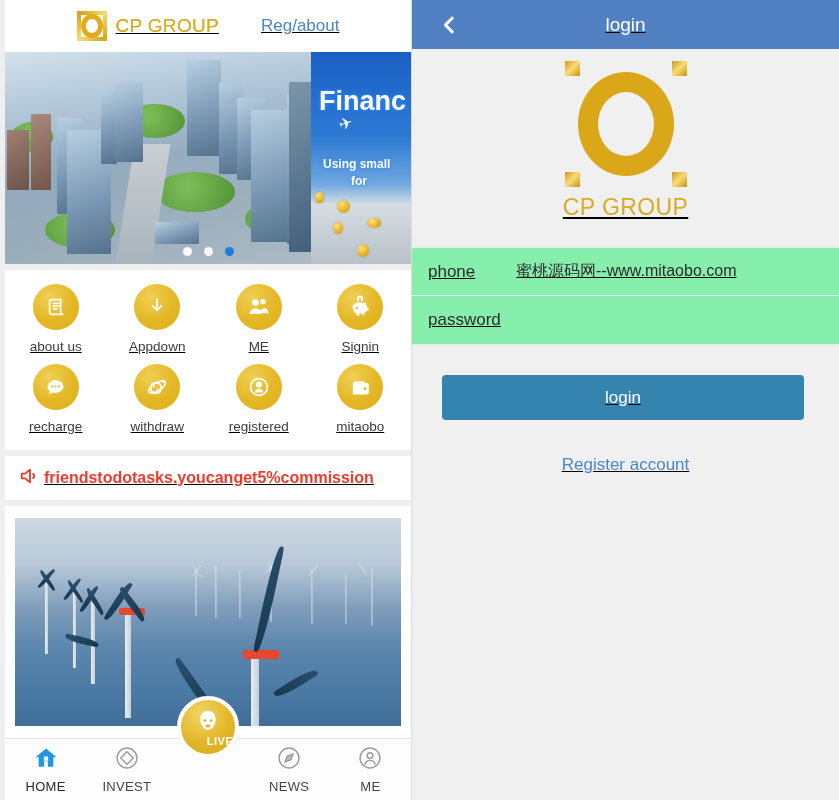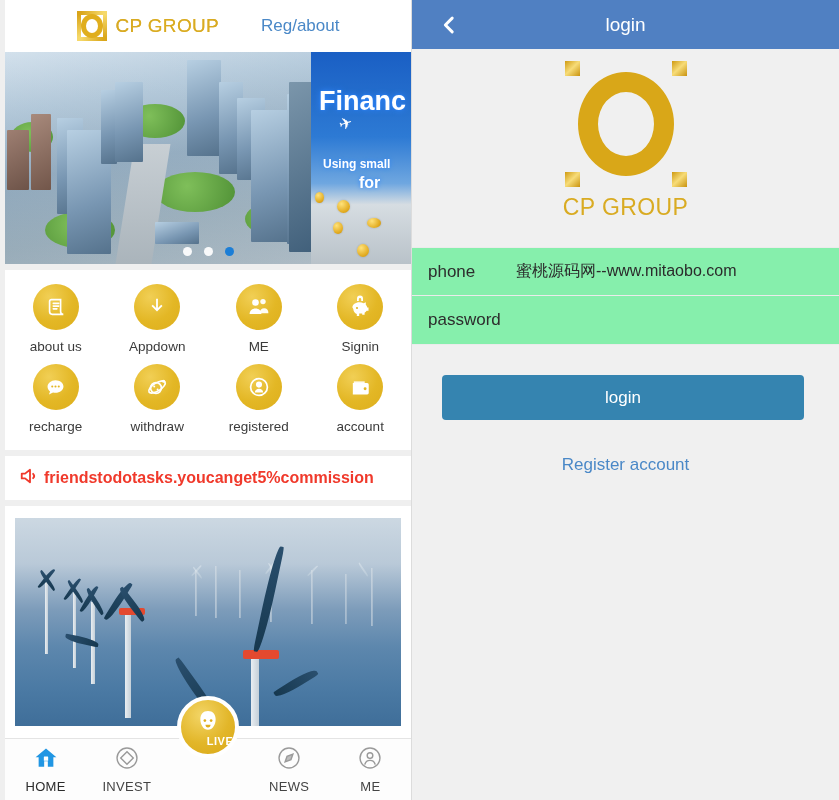--- a/index.html
+++ b/index.html
@@ -2,21 +2,21 @@
 <html><head>
 <meta charset="utf-8">
 <style>
   * { box-sizing: border-box; margin: 0; padding: 0; }
   html, body {
     width: 839px; height: 800px;
     background: #ffffff;
     font-family: "Liberation Sans", sans-serif;
     overflow: hidden;
   }
-  .screen { position: relative; width: 839px; height: 700px; display: flex; }
+  .screen { position: relative; width: 839px; height: 700px; display: flex; text-decoration: underline; }
 
   
   .left-panel {
     position: relative;
     width: 411px; height: 800px;
     background: #efefef;
     padding-left: 5px;
     overflow: hidden;
   }
   .left-scroll { position: relative; width: 406px; height: 800px; background: #efefef; }
@@ -67,21 +67,21 @@
     position: absolute; left: 306px; top: 0; width: 100px; height: 212px;
     background: linear-gradient(180deg,#1a5fc4 0%, #2d7ad4 40%, #6fa7e0 62%, #d6dde2 72%, #b9c2c9 100%);
     overflow: hidden;
   }
   .fin-title {
     position: absolute; top: 34px; left: 8px;
     font-size: 27px; font-weight: bold; color: #ffffff;
     text-shadow: 0 0 6px #2f86ff, 0 0 2px #2f86ff; white-space: nowrap;
   }
   .fin-sub1 { position:absolute; top:105px; left:12px; color:#fff; font-size:12px; font-weight:bold; white-space:nowrap; text-shadow:0 0 4px #2f86ff; }
-  .fin-sub2 { position:absolute; top:122px; left:48px; color:#fff; font-size:16px; font-weight:bold; white-space:nowrap; text-shadow:0 0 4px #2f86ff; }
+  .fin-sub2 { position:absolute; top:122px; left:40px; color:#fff; font-size:12px; font-weight:bold; white-space:nowrap; text-shadow:0 0 4px #2f86ff; }
   .plane { position:absolute; top:62px; left:28px; color:#fff; font-size:16px; transform: rotate(-18deg); }
   .coin { position:absolute; border-radius:50%; background: radial-gradient(circle at 35% 30%, #ffe27a, #e0a81c 70%, #b98413); box-shadow: 0 0 2px rgba(0,0,0,.2); }
   .dots { position: absolute; bottom: 8px; left: 0; width: 100%; display: flex; justify-content: center; gap: 12px; }
   .dot { width: 9px; height: 9px; border-radius: 50%; background: rgba(255,255,255,.92); cursor: pointer; }
   .dot.active { background: #1c7ed6; }
 
   
   .grid-card { margin-top: 6px; padding: 14px 0 16px; }
   .grid-row { display: flex; }
   .grid-row + .grid-row { margin-top: 10px; }
@@ -334,21 +334,21 @@
           </div>
 
           <div class="grid-item">
             <span class="gcircle">
               <svg width="23" height="23" viewBox="0 0 24 24" fill="currentColor">
                 <path d="M5 5.6h11.4v2H5z" opacity=".9"></path>
                 <path d="M4 7.4h15a1.6 1.6 0 0 1 1.6 1.6v8.6A1.6 1.6 0 0 1 19 19.2H4z"></path>
                 <circle cx="16.8" cy="13.3" r="1.5" fill="#e3b725"></circle>
               </svg>
             </span>
-            <span class="glabel">account</span>
+            <span class="glabel">mitaobo</span>
           </div>
         </div>
       </div>
 
       <div class="card notice-card">
         <span class="speaker">
           <svg width="22" height="22" viewBox="0 0 24 24" fill="none" stroke="currentColor" stroke-width="2" stroke-linejoin="round">
             <path d="M3 9.4h3.6L12 5.2v13.6L6.6 14.6H3z"></path>
             <path d="M15.4 9.6a3.4 3.4 0 0 1 0 4.8" stroke-linecap="round"></path>
           </svg>

